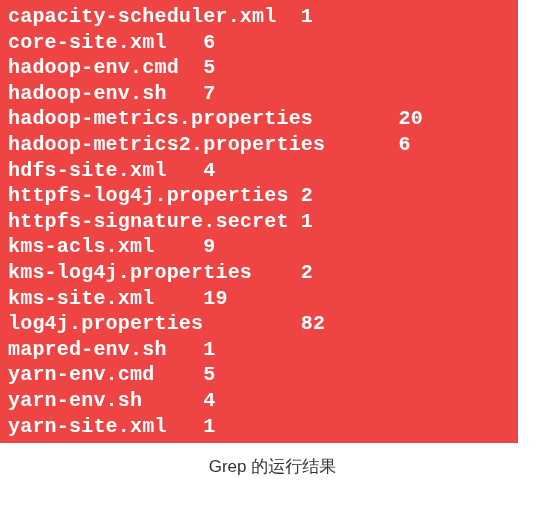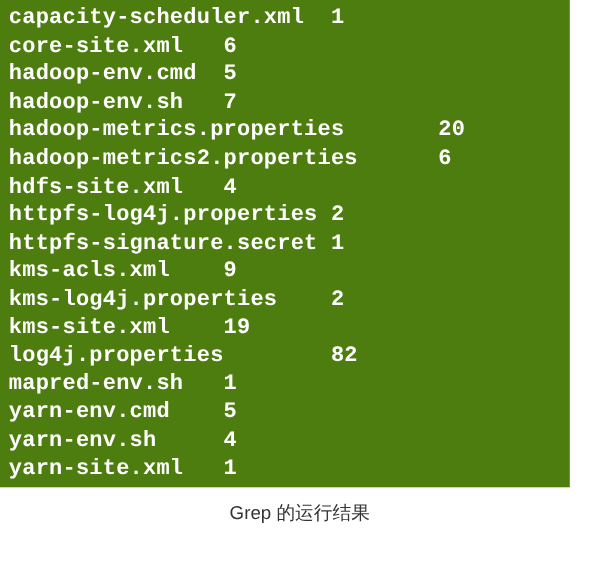--- a/index.html
+++ b/index.html
@@ -7,21 +7,21 @@
       padding: 0;
       box-sizing: border-box;
     }
     body {
       width: 553px;
       height: 513px;
       background: #fff;
       font-family: Arial, sans-serif;
     }
     .terminal {
-      background: #4d7c0f;
+      background: #ef4444;
       color: #fff;
       font-family: "Courier New", Consolas, monospace;
       font-size: 20px;
       font-weight: bold;
       line-height: 1.28;
       padding: 4px 6px 4px 8px;
       width: 518px;
       margin: 0;
       white-space: pre;
       letter-spacing: 0.2px;

